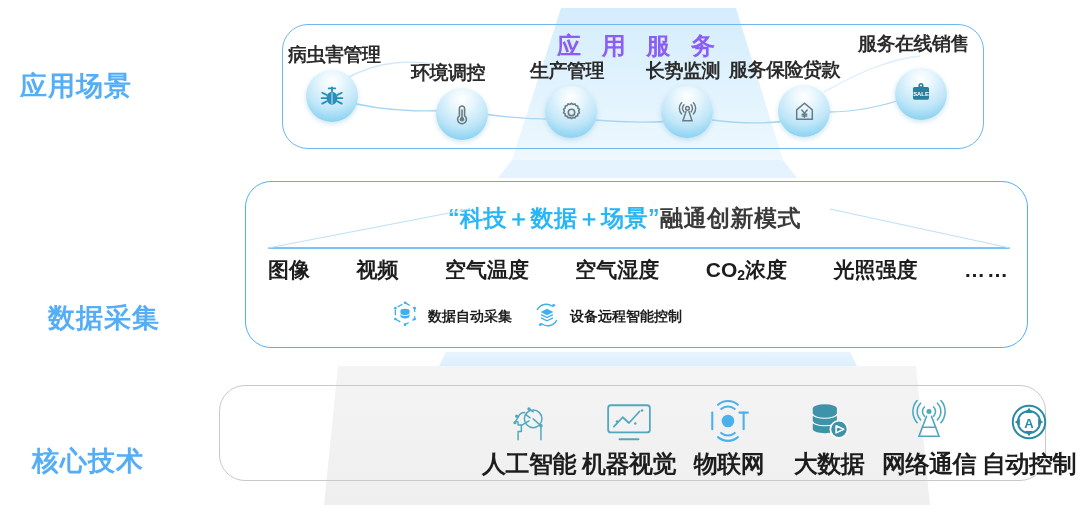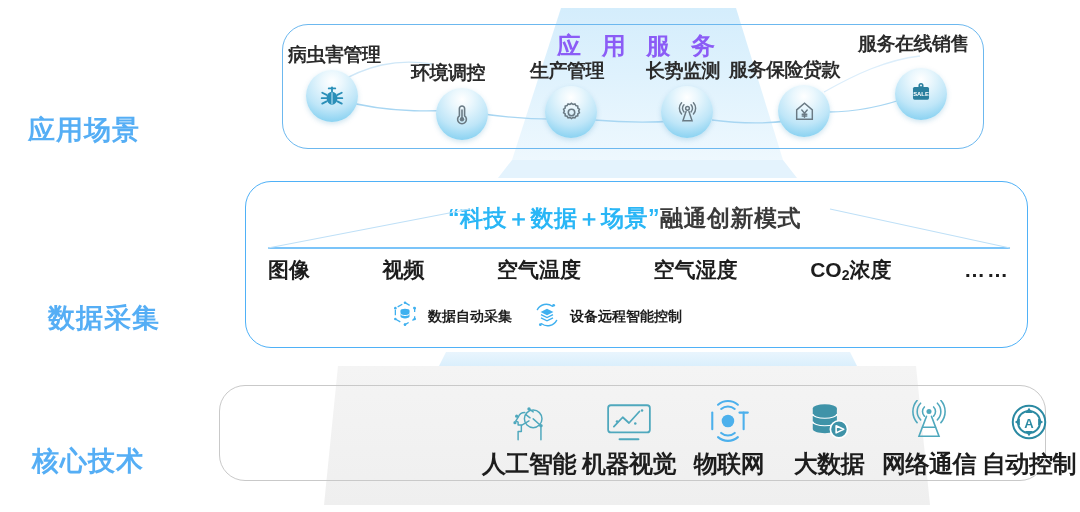--- a/index.html
+++ b/index.html
@@ -28,21 +28,21 @@
 
   
   .row-label {
     position: absolute;
     font-size: 27px;
     font-weight: bold;
     letter-spacing: 1px;
     color: #55aef5;
     white-space: nowrap;
   }
-  #label-app   { left: 28px;  top: 68px; margin-top: 44px; }
+  #label-app   { left: 20px;  top: 68px; }
   #label-data  { left: 48px;  top: 258px; margin-top: 42px; }
   #label-tech  { left: 32px;  top: 443px; }
 
   
   .panel {
     position: absolute;
     box-sizing: border-box;
     border-radius: 26px;
     background: transparent;
   }
@@ -311,20 +311,21 @@
     <line x1="268" y1="248" x2="470" y2="209" stroke="#bfe0f7" stroke-width="1.2"></line>
     <line x1="1010" y1="248" x2="830" y2="209" stroke="#bfe0f7" stroke-width="1.2"></line>
   </svg>
 
   <div id="data-items">
     <span class="item">图像</span>
     <span class="item">视频</span>
     <span class="item">空气温度</span>
     <span class="item">空气湿度</span>
     <span class="item"><span>CO</span><span class="sub">2</span><span>浓度</span></span>
+    <span class="item">光照强度</span>
     <span class="item dots">……</span>
   </div>
 
   <div id="data-features">
     <div class="feature">
       <span>
         <svg width="30" height="30" viewBox="0 0 28 28" fill="none" stroke="#3fb0ef" stroke-width="1.2">
           <path d="M14 2.5 L23 7.6 v10.2 L14 23 L5 17.8 V7.6 z" stroke-dasharray="5 4"></path>
           <ellipse cx="14" cy="10" rx="4.2" ry="1.8" fill="#3fb0ef" stroke="none"></ellipse>
           <path d="M9.8 10 v5.4 c0 1 1.9 1.8 4.2 1.8 s4.2-0.8 4.2-1.8 V10" fill="#3fb0ef" stroke="none"></path>

